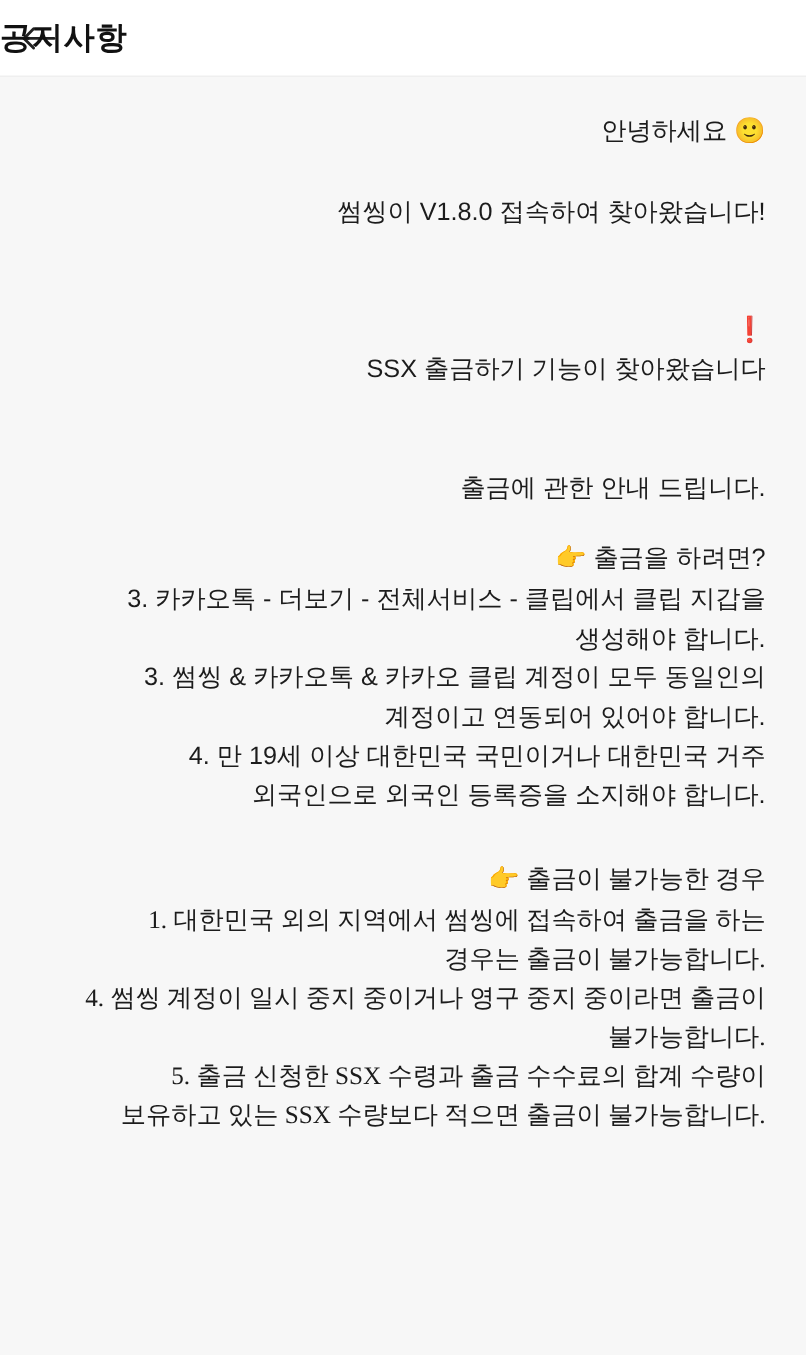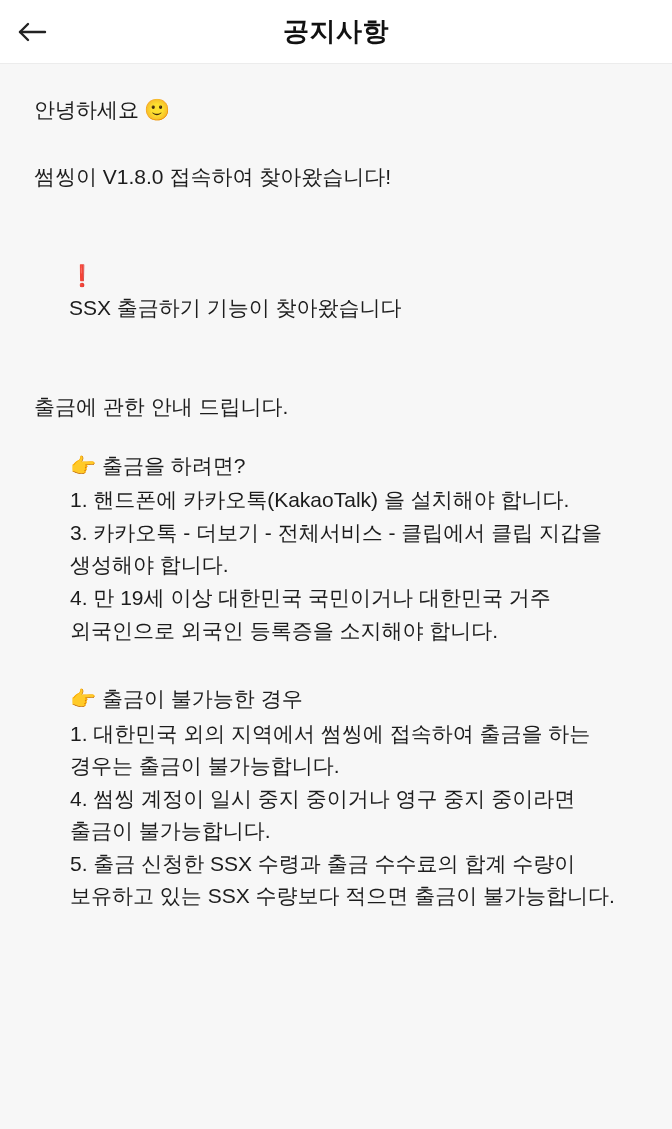--- a/index.html
+++ b/index.html
@@ -35,32 +35,32 @@
     align-items: center;
     justify-content: center;
     cursor: pointer;
     background: transparent;
     border: none;
   }
   .back-btn svg { display: block; }
   .appbar-title {
     position: absolute;
     left: 0; right: 0;
-    text-align: center;
     font-size: 26px;
     font-weight: bold;
     color: #111111;
     letter-spacing: 0.5px;
     pointer-events: none;
   }
   
   .content {
     flex: 1;
     padding: 30px 34px 20px 34px;
     overflow: hidden;
+    text-align: right;
   }
   .para {
     font-size: 21px;
     line-height: 1.55;
     color: #1c1c1c;
     white-space: pre-wrap;
     word-break: keep-all;
   }
   .para.spaced { margin-bottom: 34px; }
   .para.gap-lg { margin-bottom: 26px; }
@@ -72,21 +72,21 @@
   }
   .heading-line {
     font-size: 21px;
     line-height: 1.55;
     color: #1c1c1c;
     margin-bottom: 2px;
     word-break: keep-all;
   }
   .warn-mark { color: #e8392f; font-weight: bold; }
   .group { margin-bottom: 36px; margin-left: 36px; }
-  .group:last-child { margin-bottom: 0; }
+  .group:last-child { margin-bottom: 0; font-family: Liberation Serif, serif; }
 </style>
 </head>
 <body>
 
 <div class="screen">
 
   <div class="appbar">
     <button class="back-btn">
       <span>
         <svg width="30" height="24" viewBox="0 0 30 24" fill="none" aria-hidden="true">
@@ -106,22 +106,22 @@
 
     <div class="para spaced">
       <span class="warn-mark">❗</span>
       <span>SSX 출금하기 기능이 찾아왔습니다</span>
     </div>
 
     <div class="para gap-lg">출금에 관한 안내 드립니다.</div>
 
     <div class="group">
       <div class="heading-line">👉 출금을 하려면?</div>
-      <div class="list-line">1. 핸드폰에 카카오톡(KakaoTalk) 을 설치해야 합니다.</div>
       <div class="list-line">3. 카카오톡 - 더보기 - 전체서비스 - 클립에서 클립 지갑을 생성해야 합니다.</div>
+      <div class="list-line">3. 썸씽 &amp; 카카오톡 &amp; 카카오 클립 계정이 모두 동일인의 계정이고 연동되어 있어야 합니다.</div>
       <div class="list-line">4. 만 19세 이상 대한민국 국민이거나 대한민국 거주 외국인으로 외국인 등록증을 소지해야 합니다.</div>
     </div>
 
     <div class="group">
       <div class="heading-line">👉 출금이 불가능한 경우</div>
       <div class="list-line">1. 대한민국 외의 지역에서 썸씽에 접속하여 출금을 하는 경우는 출금이 불가능합니다.</div>
       <div class="list-line">4. 썸씽 계정이 일시 중지 중이거나 영구 중지 중이라면 출금이 불가능합니다.</div>
       <div class="list-line">5. 출금 신청한 SSX 수령과 출금 수수료의 합계 수량이 보유하고 있는 SSX 수량보다 적으면 출금이 불가능합니다.</div>
     </div>
 

